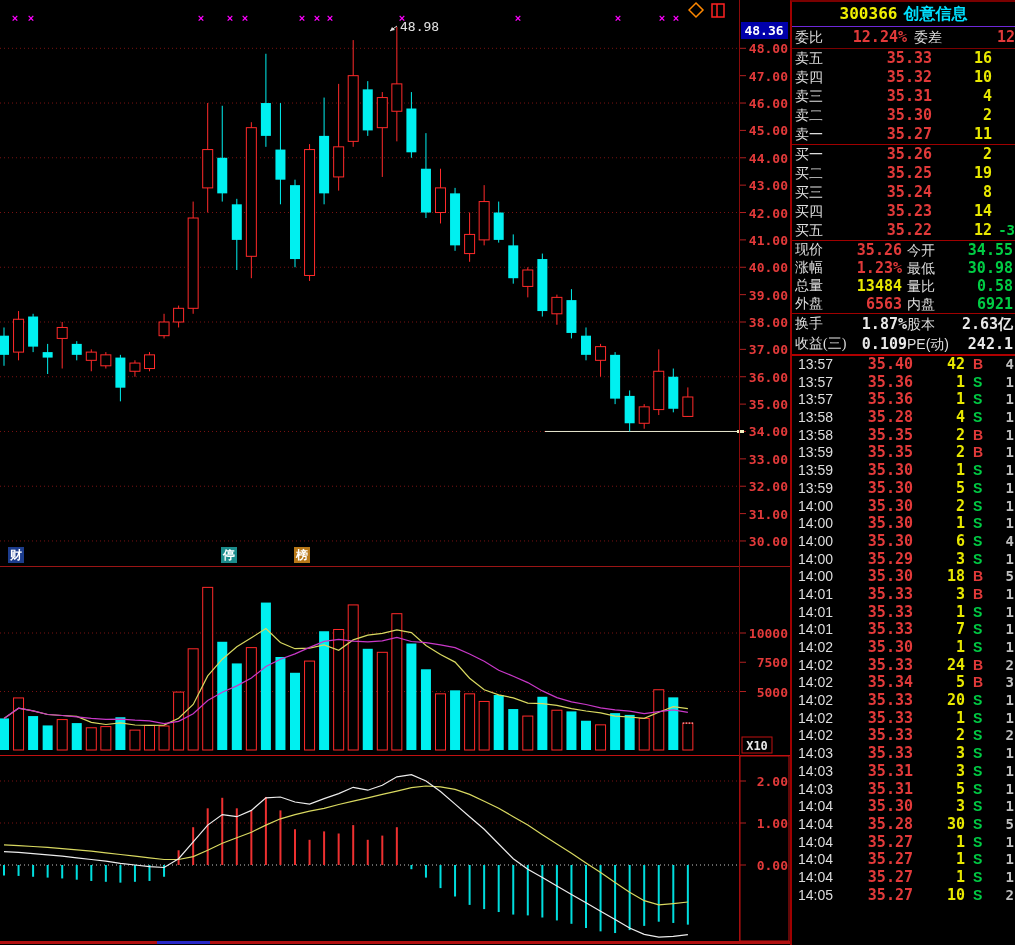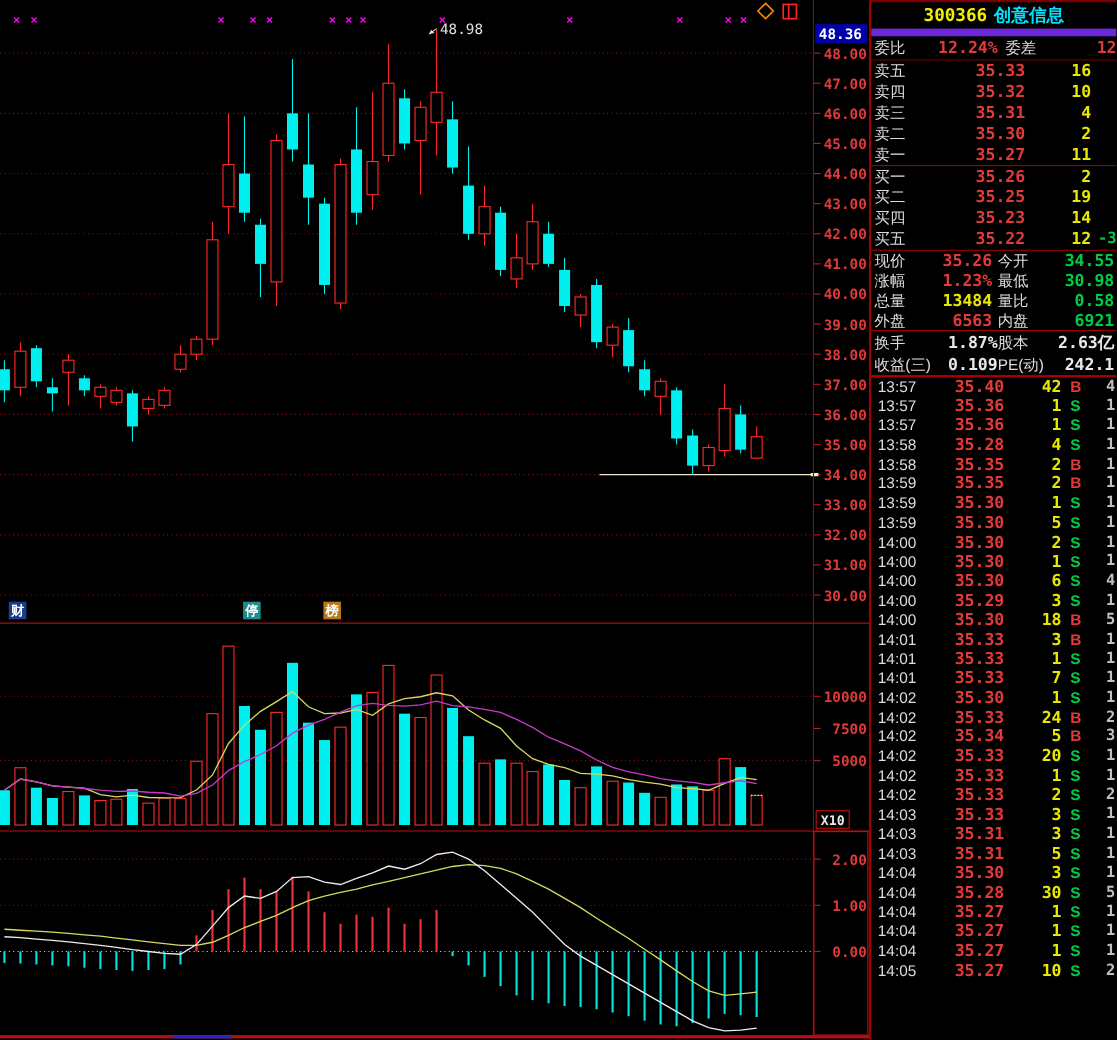--- a/index.html
+++ b/index.html
@@ -5,33 +5,33 @@
   html,body{margin:0;padding:0;background:#000;width:1015px;height:945px;overflow:hidden;}
   #app{position:relative;width:1015px;height:945px;background:#000;font-family:"Liberation Sans",sans-serif;}
   #chart-area{position:absolute;left:0;top:0;width:790px;height:945px;}
   #chart-svg{position:absolute;left:0;top:0;}
   .mini-badge{position:absolute;width:16px;height:16px;line-height:16px;text-align:center;
     font-size:12px;color:#fff;font-weight:bold;}
   #quote-panel{position:absolute;left:790px;top:0;width:225px;height:945px;background:#000;
     border-left:2px solid #a00000;border-top:2px solid #7a0000;box-sizing:border-box;}
   .mono{font-family:"DejaVu Sans Mono",monospace;font-weight:bold;}
   .red{color:#e23a3a}.grn{color:#00cc44}.yel{color:#e8e800}.cyn{color:#00e0ff}
-  #qp-title{height:24px;line-height:24px;text-align:center;border-bottom:7px solid #6d28d9;font-size:16px;font-weight:bold;}
+  #qp-title{height:24px;line-height:24px;text-align:center;border-bottom:1px solid #6d28d9;font-size:16px;font-weight:bold;}
   #qp-title .code{color:#f0f000;margin-right:6px;font-family:"DejaVu Sans Mono",monospace;}
   #qp-weibi{height:21px;line-height:21px;position:relative;border-bottom:1px solid #7a0000;font-size:14px;}
   #qp-weibi .lbl{color:#ddd;position:absolute;}
   .ob-row{height:19px;line-height:19px;position:relative;font-size:14px;}
   .ob-label{position:absolute;left:3px;color:#ddd;}
   .ob-price{position:absolute;left:60px;width:80px;text-align:right;font-size:15px;}
   .ob-vol{position:absolute;left:145px;width:55px;text-align:right;font-size:15px;}
   .ob-extra{position:absolute;right:0px;font-size:14px;}
   .sep{height:0;border-bottom:1px solid #a00000;}
   .sep2{height:0;border-bottom:2px solid #b00000;}
   .info-row{height:18px;line-height:18px;position:relative;font-size:14px;}
-  .if-l1{position:absolute;left:3px;color:#ddd;}
+  .if-l1{position:absolute;left:3px;color:#ddd;font-family:Liberation Serif, serif;}
   .if-v1{position:absolute;left:40px;width:70px;text-align:right;font-size:15px;}
   .if-l2{position:absolute;left:115px;color:#ddd;}
   .if-v2{position:absolute;right:2px;font-size:15px;text-align:right;}
   .stat-row{height:20px;line-height:20px;position:relative;font-size:14px;}
   .st-v1{position:absolute;left:40px;width:75px;text-align:right;font-size:15px;color:#e8e8e8;}
   .st-v2{position:absolute;right:2px;font-size:15px;color:#e8e8e8;margin-left:12px;}
   #qp-ticks{overflow:hidden;height:549px;}
   .tick-row{height:17.7px;line-height:17.7px;position:relative;font-size:14px;}
   .tk-t{position:absolute;left:6px;color:#ddd;font-size:14px;}
   .tk-p{position:absolute;left:55px;width:66px;text-align:right;font-size:15px;}
@@ -404,20 +404,25 @@
           <span class="ob-label">买一</span>
           <span class="ob-price mono red">35.26</span>
           <span class="ob-vol mono yel">2</span>
         </div>
         <div class="ob-row">
           <span class="ob-label">买二</span>
           <span class="ob-price mono red">35.25</span>
           <span class="ob-vol mono yel">19</span>
         </div>
         <div class="ob-row">
+          <span class="ob-label">买三</span>
+          <span class="ob-price mono red">35.24</span>
+          <span class="ob-vol mono yel">8</span>
+        </div>
+        <div class="ob-row">
           <span class="ob-label">买四</span>
           <span class="ob-price mono red">35.23</span>
           <span class="ob-vol mono yel">14</span>
         </div>
         <div class="ob-row">
           <span class="ob-label">买五</span>
           <span class="ob-price mono red">35.22</span>
           <span class="ob-vol mono yel">12</span>
           <span class="ob-extra mono grn">-3</span>
         </div>

